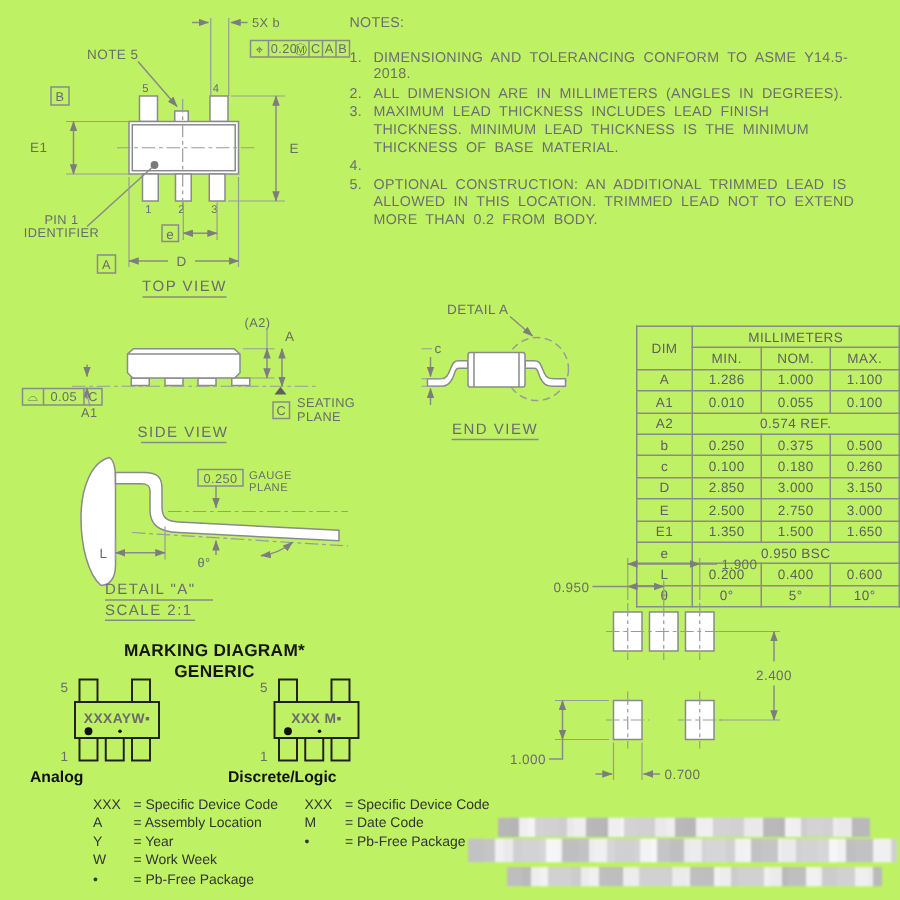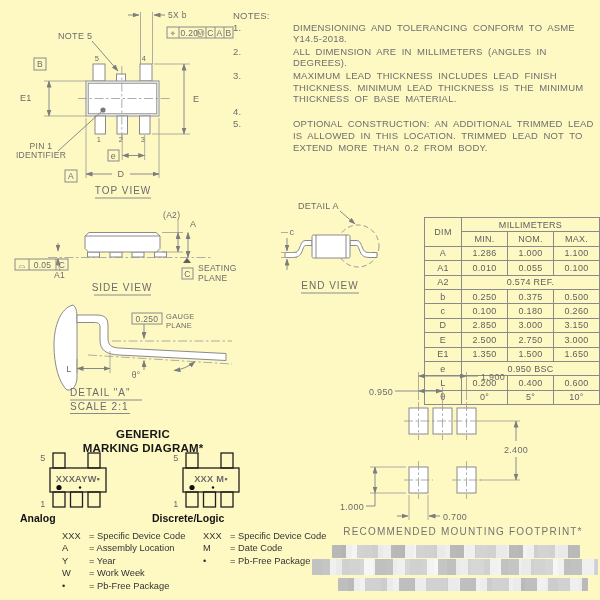--- a/index.html
+++ b/index.html
@@ -1,34 +1,34 @@
 <!DOCTYPE html>
 <html><head>
 <meta charset="utf-8">
 <style>
   html,body{margin:0;padding:0;background:#fff;}
-  #page{position:relative;width:600px;height:600px;background:#fef9c3;overflow:hidden;
+  #page{position:relative;width:600px;height:600px;background:#bef264;overflow:hidden;
         font-family:"Liberation Sans","DejaVu Sans",sans-serif;}
   .abs{position:absolute;}
   svg{overflow:visible;}
   svg .ln{stroke:#8a8a8a;stroke-width:1;fill:none;}
   svg .thin{stroke:#9a9a9a;stroke-width:.8;fill:none;}
   svg .dd{stroke:#9a9a9a;stroke-width:.8;fill:none;stroke-dasharray:9 2.5 2.5 2.5;}
   svg .dash{stroke:#9a9a9a;stroke-width:1;fill:none;stroke-dasharray:5 3;}
   svg .fillw{fill:#fff;stroke:#8a8a8a;stroke-width:1;}
   svg text{fill:#6b6b6b;stroke:none;letter-spacing:.3px;}
   .t7{font-size:7.5px;} .t8{font-size:8.5px;} .t9{font-size:9px;} .t10{font-size:10px;letter-spacing:1px;}
   .mid{text-anchor:middle;} .end{text-anchor:end;}
   
   #notes{left:233px;top:10px;width:364px;color:#6e6e6e;font-size:9.5px;line-height:11.6px;
          letter-spacing:.2px;word-spacing:2.6px;}
-  #notes .title{margin-bottom:0;}
+  #notes .title{margin-bottom:11px;}
   .note{display:flex;margin-bottom:1px;}
   .note-num{width:16px;flex:none;}
-  .note-text{width:322px;margin-left:44px;}
+  .note-text{width:322px;}
   
   #dim-table{left:424px;top:169px;border-collapse:collapse;color:#5f5f5f;font-size:9px;margin-top:48px;}
   #dim-table th,#dim-table td{border:1px solid #8a8a8a;font-weight:normal;text-align:center;
      padding:0;height:13.4px;letter-spacing:.3px;}
   #dim-table .c-dim{width:36px;} #dim-table .c-v{width:45px;}
   
   #marking-title{left:8px;top:428px;width:270px;text-align:center;color:#161616;
      font-weight:bold;font-size:11.5px;line-height:13.5px;letter-spacing:.2px;}
   .pkg-label{color:#111;font-weight:bold;font-size:10.5px;text-align:left;}
   .legend{color:#333;font-size:9.3px;line-height:12.4px;}
@@ -331,22 +331,22 @@
     <tr>
           <td>θ</td>
           <td>0°</td>
           <td>5°</td>
           <td>10°</td>
         </tr>
   </tbody>
     </table>
 
   <div id="marking-title" class="abs">
+    <div>MARKING DIAGRAM*</div>
     <div>GENERIC</div>
-    <div>MARKING DIAGRAM*</div>
   </div>
 
   <svg class="abs" style="left:10px;top:449px" width="285" height="62" viewBox="0 0 285 62">
     <g stroke="#1f1f1f" stroke-width="1.3" fill="none">
       <rect x="43" y="4" width="12" height="15"></rect>
         <rect x="78" y="4" width="12" height="15"></rect>
       <rect x="43" y="43" width="12" height="15"></rect>
         <rect x="60.5" y="43" width="12" height="15"></rect>
         <rect x="78" y="43" width="12" height="15"></rect>
       <rect x="40" y="19" width="56" height="24"></rect>
@@ -444,21 +444,20 @@
     <line class="ln" x1="45" y1="105" x2="45" y2="131" marker-start="url(#a5)" marker-end="url(#a5)"></line>
     <path class="ln" d="M45,131V144H36"></path>
     <text class="t9 end" x="34" y="147.5">1.000</text>
 
     <path class="thin" d="M79,133V158 M98,133V158"></path>
     <line class="ln" x1="67" y1="154" x2="78" y2="154" marker-end="url(#a5)"></line>
     <line class="ln" x1="110" y1="154" x2="99" y2="154" marker-end="url(#a5)"></line>
     <text class="t9" x="113" y="157.5">0.700</text>
   </svg>
 
-  <div id="fp-label" class="abs">RECOMMENDED MOUNTING FOOTPRINT*</div>
 
   <div id="redacted" class="abs">
     <div id="pxr1" class="pxr"></div>
     <div id="pxr2" class="pxr"></div>
     <div id="pxr3" class="pxr"></div>
   </div>
 
 </div>
 
 </body></html>

